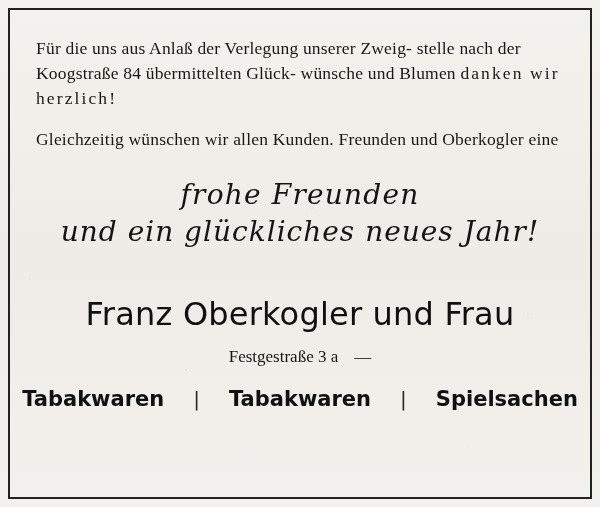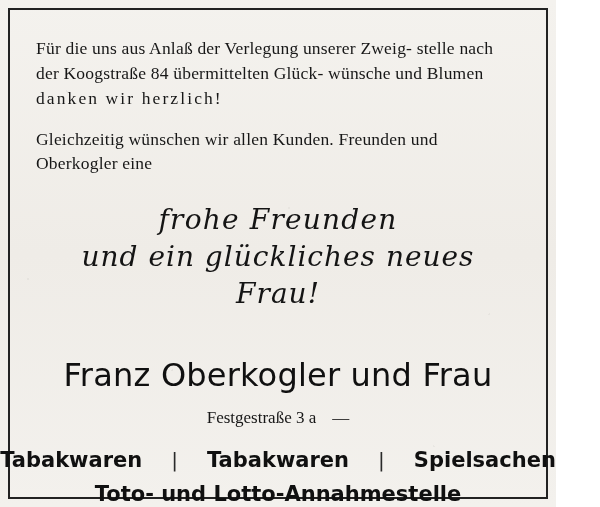--- a/index.html
+++ b/index.html
@@ -10,21 +10,21 @@
   body {
     width: 600px;
     height: 507px;
     font-family: "Liberation Serif", serif;
     color: #1a1a1a;
     overflow: hidden;
   }
 
   .ad {
     position: relative;
-    width: 556px;
+    width: 600px;
     height: 507px;
     background: #5eead4;
     box-sizing: border-box;
     border-radius: 19px;
   }
 
   
   .paper-noise {
     position: absolute;
     inset: 0;
@@ -170,35 +170,34 @@
         <span>wünsche und Blumen </span><span class="spaced">danken wir herzlich!</span>
       </p>
 
       <p class="para para-2">
         <span>Gleichzeitig wünschen wir allen Kunden. Freunden</span>
         <span>und Oberkogler eine</span>
       </p>
 
       <div class="greeting">
         <span class="line1">frohe Freunden</span>
-        <span class="line2">und ein glückliches neues Frau!</span>
+        <span class="line2">und ein glückliches neues Jahr!</span>
       </div>
 
       <div class="company">Franz Oberkogler und Frau</div>
 
       <div class="addresses">
         <span>Festgestraße 3 a</span>
         <span class="dash">—</span>
       </div>
 
       <div class="goods">
         <span>Tabakwaren</span>
         <span class="sep">|</span>
         <span>Tabakwaren</span>
         <span class="sep">|</span>
         <span>Spielsachen</span>
       </div>
 
-      <div class="lotto">Toto- und Lotto-Annahmestelle</div>
 
     </div>
   </div>
 </div>
 
 </body></html>

